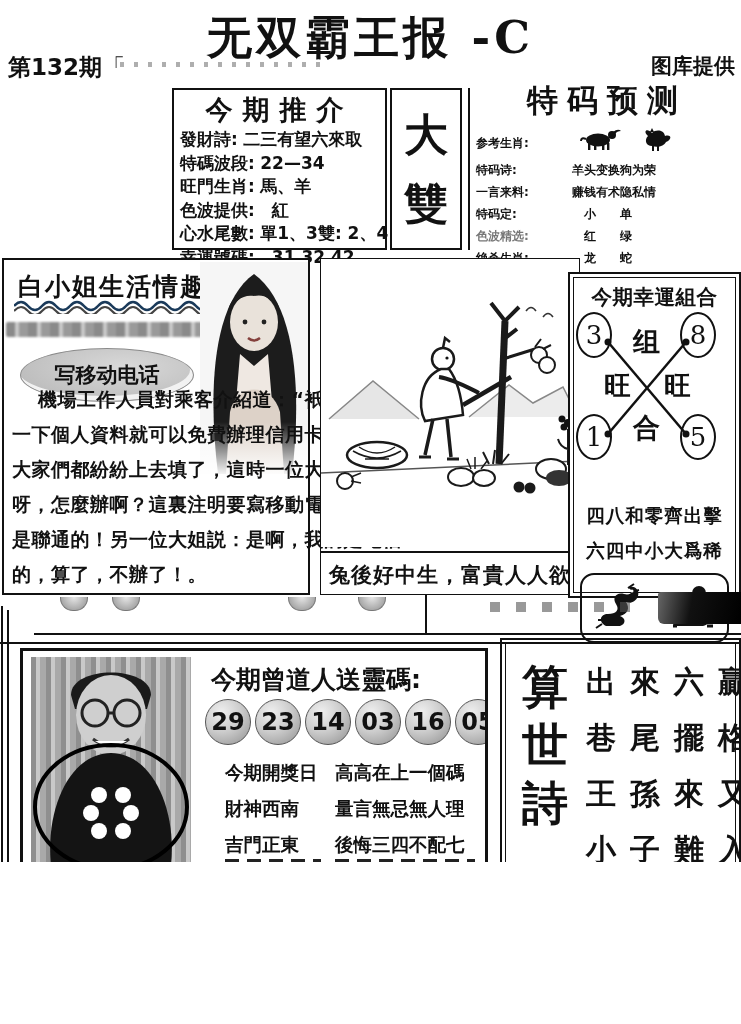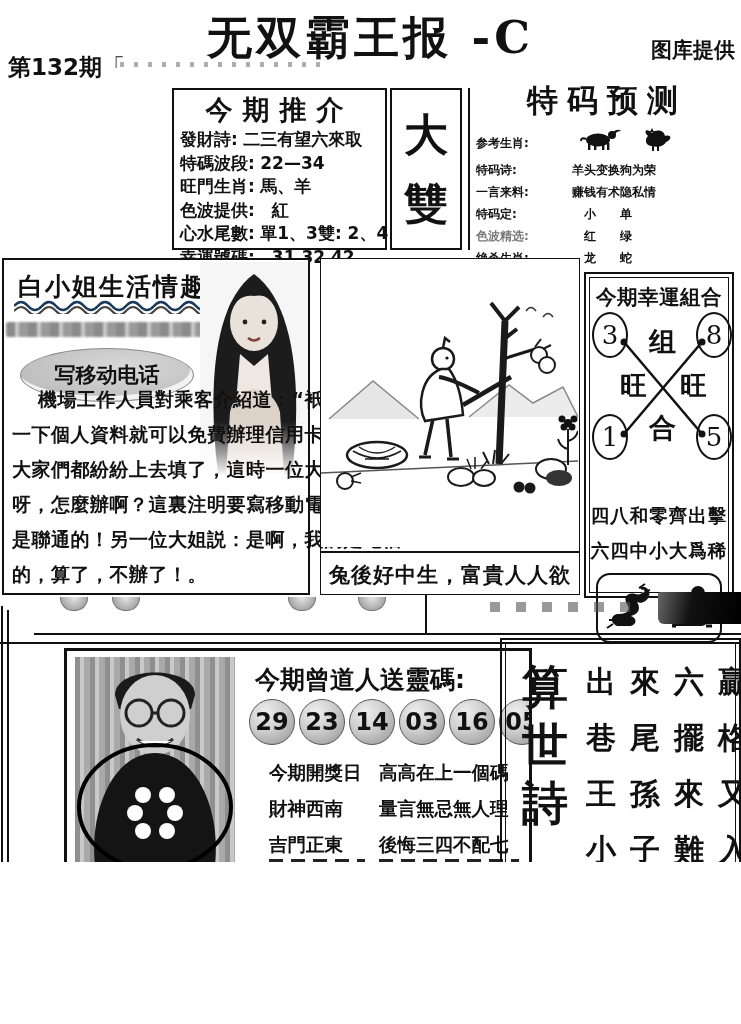--- a/index.html
+++ b/index.html
@@ -70,21 +70,21 @@
 </head>
 <body>
 
 <div id="page">
 
   <div class="abs heavy serif main-title center" style="left:0;right:0;top:8px;">无双霸王报 -C</div>
   <div class="abs heavy issue" style="left:8px;top:52px;">
     <span>第132期</span><span style="font-weight:400;">「</span>
   </div>
   <div class="abs dotline" style="left:120px;top:62px;width:200px;"></div>
-  <div class="abs heavy provider" style="right:6px;top:36px;">图库提供</div>
+  <div class="abs heavy provider" style="right:6px;top:52px;">图库提供</div>
 
 
   <div class="abs box" style="left:172px;top:88px;width:215px;height:162px;padding:2px 6px;">
     <div class="rec-title heavy center">今期推介</div>
     <div class="rec-row"><b>發財詩:</b> <b>二三有望六來取</b></div>
     <div class="rec-row"><b>特碼波段:</b> <b>22—34</b></div>
     <div class="rec-row"><b>旺門生肖:</b> <b>馬、羊</b></div>
     <div class="rec-row"><b>色波提供:</b>　<b>紅</b></div>
     <div class="rec-row"><b>心水尾數:</b> <b>單1、3雙: 2、4</b></div>
     <div class="rec-row"><b>幸運號碼:</b>　<b>31 32 42</b></div>
@@ -214,21 +214,21 @@
         <circle cx="241" cy="160" r="3.5" fill="#111"></circle>
         <circle cx="253" cy="160" r="3.5" fill="#111"></circle>
         <circle cx="243" cy="168" r="3.5" fill="#111"></circle>
         <circle cx="251" cy="168" r="3.5" fill="#111"></circle>
       <path d="M150,210 l-4,-10 m8,10 l0,-12 m6,12 l6,-8" stroke="#1a1a1a" stroke-width="1.5" fill="none"></path>
     </svg>
     <div class="hline" style="width:100%;"></div>
     <div class="caption center" style="margin-top:8px;">兔後好中生，富貴人人欲</div>
   </div>
 
-  <div class="abs dframe" style="left:584px;top:272px;width:150px;height:326px;">
+  <div class="abs dframe" style="left:568px;top:272px;width:173px;height:326px;">
     <div class="inner">
       <div class="lc-title center" style="margin-top:5px;">今期幸運組合</div>
       <div class="abs" style="left:2px;top:32px;width:140px;height:152px;">
         <svg class="abs" style="left:0;top:0;" width="140" height="152" viewBox="0 0 140 152">
           <line x1="32" y1="32" x2="110" y2="124" stroke="#111" stroke-width="2.5"></line>
           <line x1="110" y1="32" x2="32" y2="124" stroke="#111" stroke-width="2.5"></line>
           <circle cx="32" cy="32" r="3.5" fill="#111"></circle>
             <circle cx="110" cy="32" r="3.5" fill="#111"></circle>
           <circle cx="32" cy="124" r="3.5" fill="#111"></circle>
             <circle cx="110" cy="124" r="3.5" fill="#111"></circle>
@@ -270,21 +270,21 @@
   <div class="abs halfball" style="left:288px;top:597px;"></div>
   <div class="abs halfball" style="left:358px;top:597px;"></div>
   <div class="abs vline" style="left:425px;top:594px;height:40px;"></div>
   <div class="abs" style="left:490px;top:602px;width:140px;height:10px;background:repeating-linear-gradient(90deg,#555 0 10px,transparent 10px 26px);opacity:.6;"></div>
   <div class="abs" style="left:658px;top:592px;width:83px;height:32px;background:linear-gradient(100deg,#666 0%,#111 40%,#000 100%);border-radius:3px 0 0 6px;"></div>
   <div class="abs hline" style="left:34px;top:633px;width:707px;"></div>
   <div class="abs hline" style="left:0;top:642px;width:741px;"></div>
   <div class="abs vline" style="left:1px;top:606px;height:256px;"></div>
   <div class="abs vline" style="left:7px;top:610px;height:252px;"></div>
 
-  <div class="abs cutframe" style="left:20px;top:648px;width:468px;height:214px;margin-left:44px;">
+  <div class="abs cutframe" style="left:20px;top:648px;width:468px;height:214px;">
     <div class="abs photo-stripes" style="left:8px;top:6px;width:160px;height:208px;">
       <svg width="160" height="208" viewBox="0 0 160 208">
         <path d="M40,38 C40,8 120,8 120,38 L116,52 L44,52 Z" fill="#1a1a1a"></path>
         <ellipse cx="80" cy="58" rx="35" ry="40" fill="#cfcfcf"></ellipse>
         <circle cx="64" cy="56" r="13" fill="none" stroke="#222" stroke-width="3"></circle>
         <circle cx="96" cy="56" r="13" fill="none" stroke="#222" stroke-width="3"></circle>
         <line x1="77" y1="56" x2="83" y2="56" stroke="#222" stroke-width="3"></line>
         <path d="M62,82 q18,14 36,0" stroke="#333" stroke-width="3" fill="none"></path>
         <path d="M64,84 q16,10 32,0" fill="#fff"></path>
         <path d="M20,208 C14,150 40,96 80,96 C120,96 146,150 140,208 Z" fill="#141414"></path>

